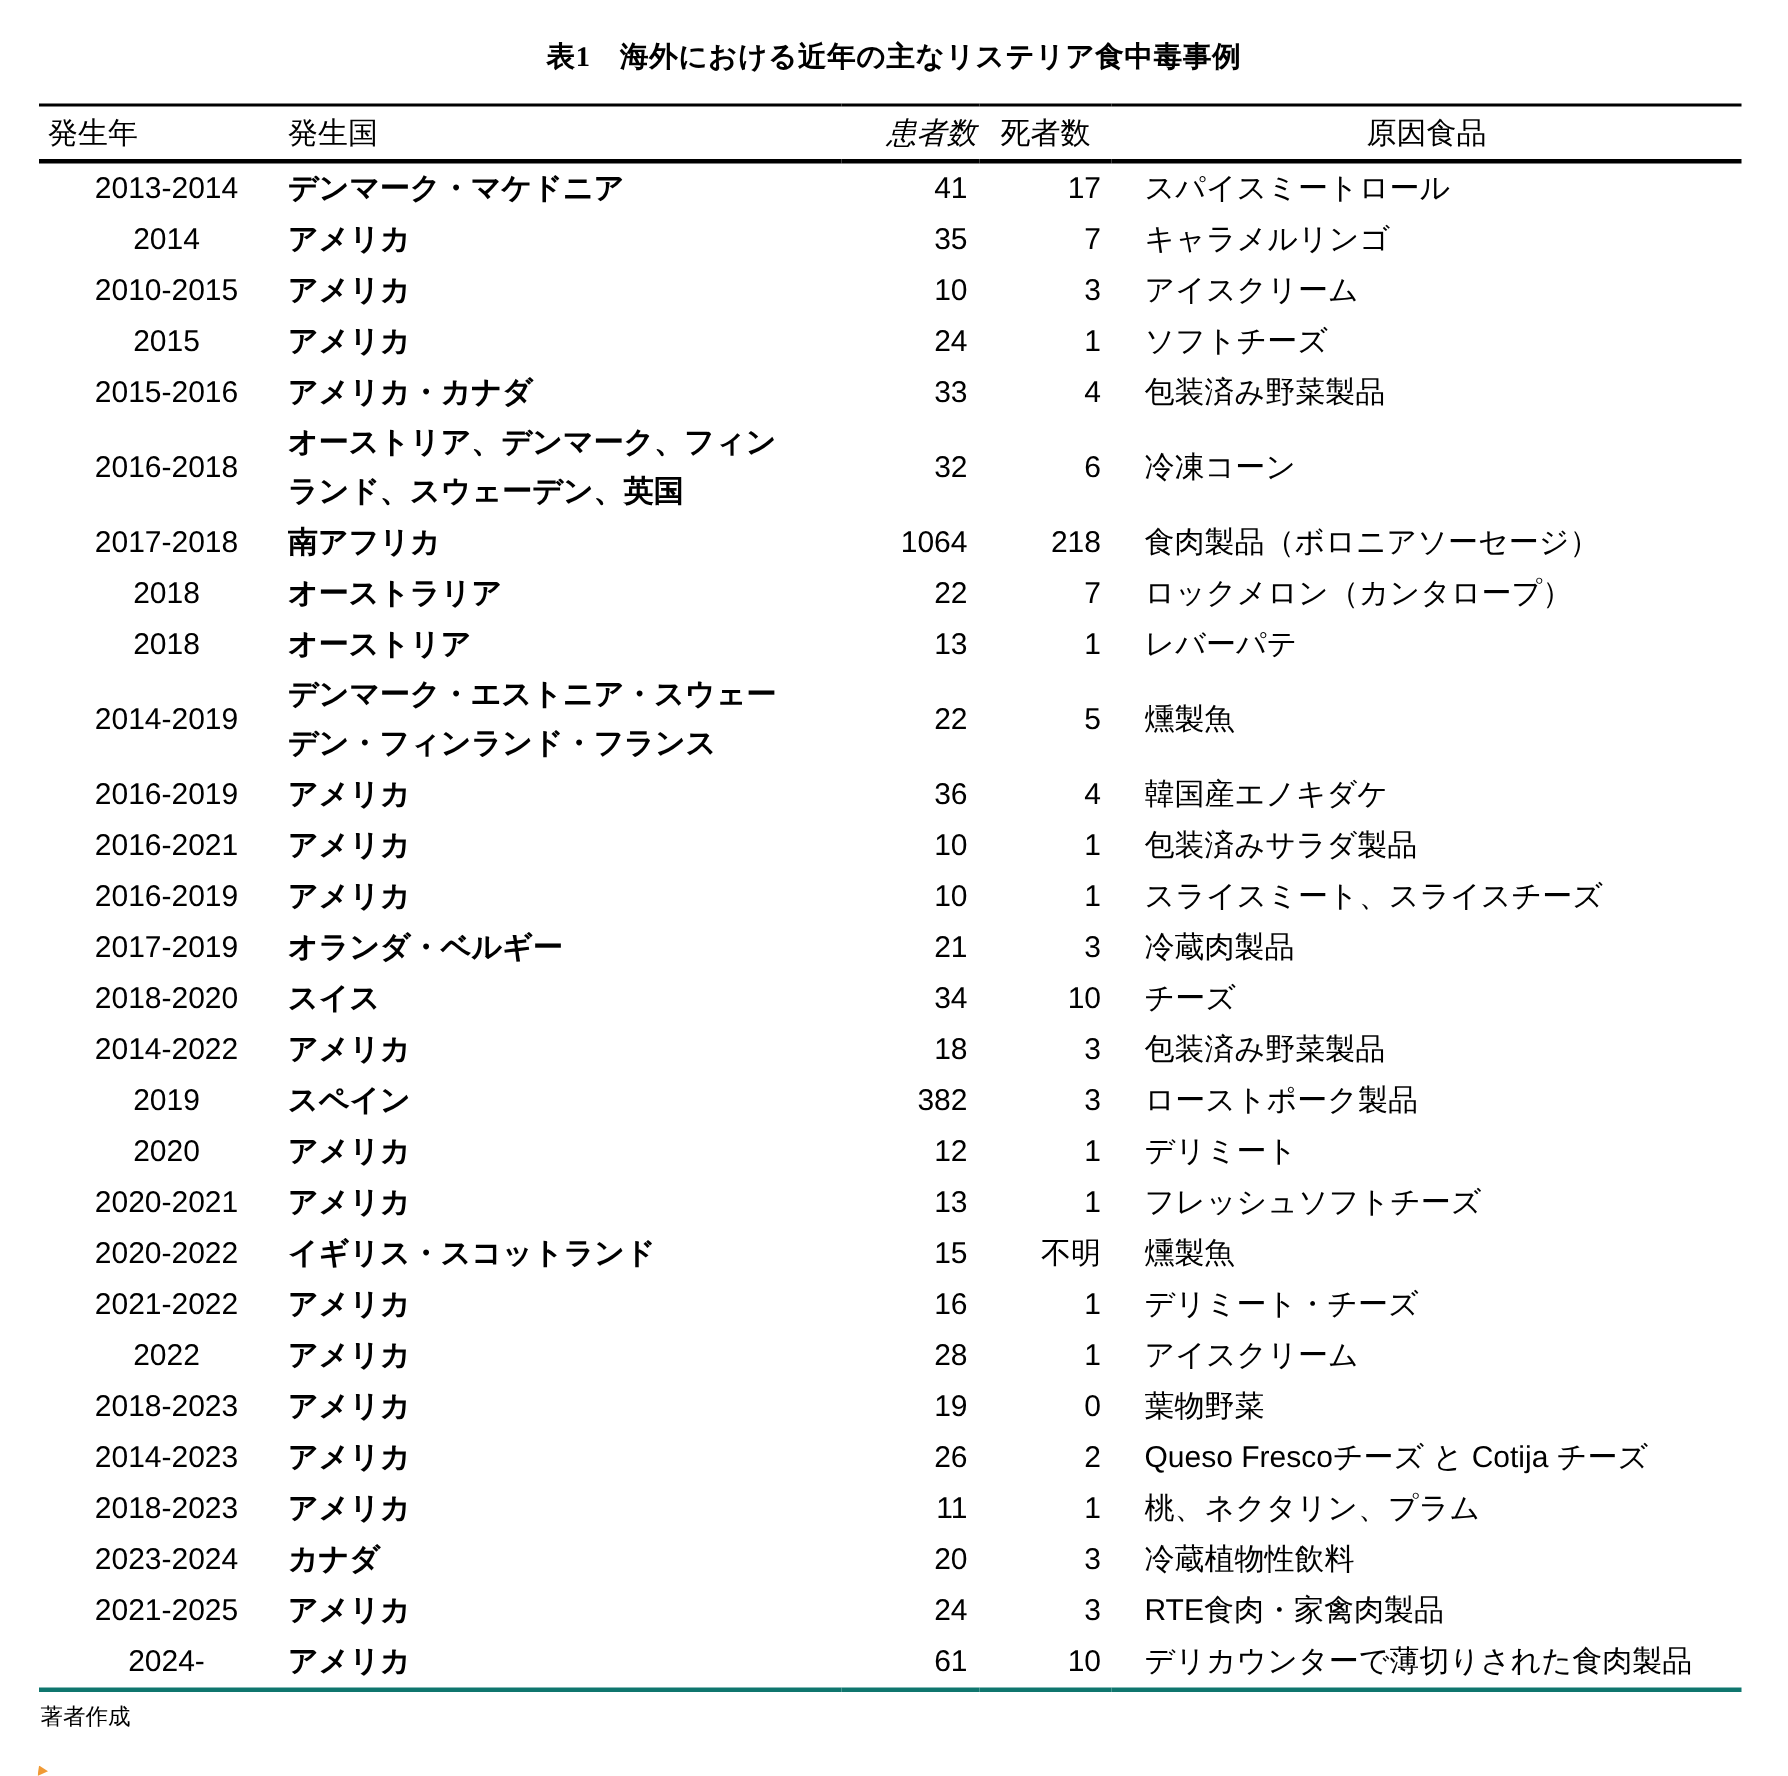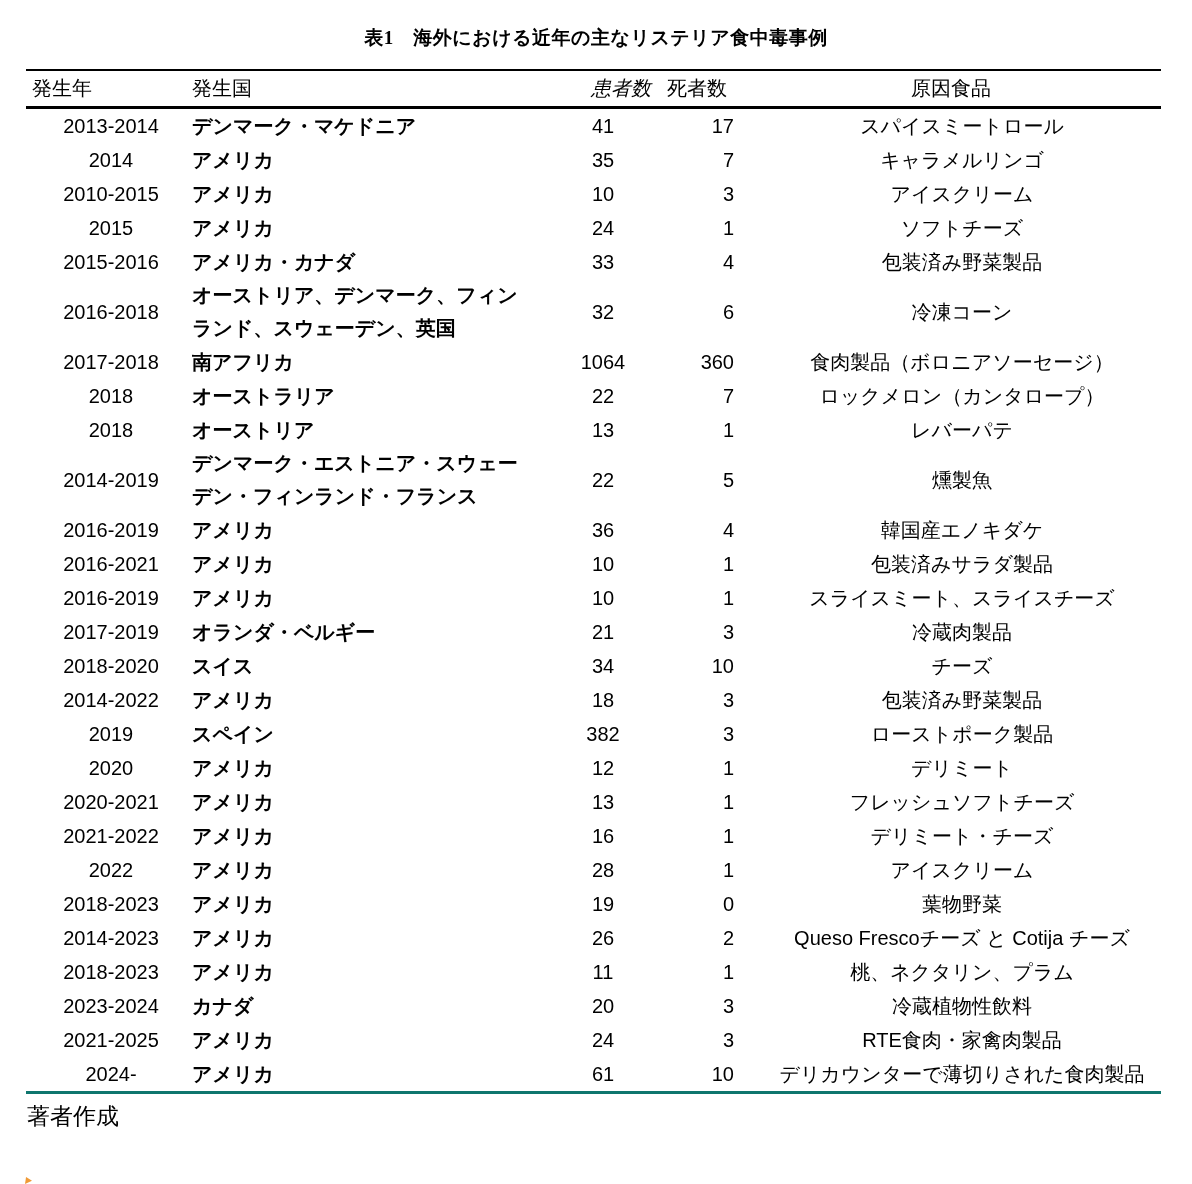--- a/index.html
+++ b/index.html
@@ -53,26 +53,26 @@
   th.h-food    { text-align: center; }
 
   tbody td {
     height: 34px;
     padding: 0;
     line-height: 33px;
     vertical-align: middle;
   }
   td.col-year    { text-align: center;  padding-left: 6px; white-space: nowrap; }
   td.col-country { text-align: left;  padding-left: 2px; padding-right: 40px; line-height: 33px; font-weight: bold; }
-  td.col-patients{ text-align: center; padding-right: 8px; white-space: nowrap; }
+  td.col-patients{ text-align: right; padding-right: 8px; white-space: nowrap; }
   td.col-deaths  { text-align: right; padding-right: 7px; white-space: nowrap; }
-  td.col-food    { text-align: center;  padding-left: 22px; }
+  td.col-food    { text-align: left;  padding-left: 22px; }
 
   .footer-note {
-    font-size: 23px;
+    font-size: 15px;
     margin: 7px 0 16px 27px;
   }
   .orange-marker {
     position: absolute;
     left: 25px;
     top: 1177px;
     width: 7px;
     height: 7px;
     background: #f09a36;
     clip-path: polygon(15% 0, 100% 55%, 0 100%);
@@ -141,21 +141,21 @@
           <td class="col-year">2016-2018</td>
           <td class="col-country">オーストリア、デンマーク、フィンランド、スウェーデン、英国</td>
           <td class="col-patients">32</td>
           <td class="col-deaths">6</td>
           <td class="col-food">冷凍コーン</td>
         </tr>
         <tr>
           <td class="col-year">2017-2018</td>
           <td class="col-country">南アフリカ</td>
           <td class="col-patients">1064</td>
-          <td class="col-deaths">360</td>
+          <td class="col-deaths">218</td>
           <td class="col-food">食肉製品（ボロニアソーセージ）</td>
         </tr>
         <tr>
           <td class="col-year">2018</td>
           <td class="col-country">オーストラリア</td>
           <td class="col-patients">22</td>
           <td class="col-deaths">7</td>
           <td class="col-food">ロックメロン（カンタロープ）</td>
         </tr>
         <tr>
@@ -229,20 +229,27 @@
           <td class="col-food">デリミート</td>
         </tr>
         <tr>
           <td class="col-year">2020-2021</td>
           <td class="col-country">アメリカ</td>
           <td class="col-patients">13</td>
           <td class="col-deaths">1</td>
           <td class="col-food">フレッシュソフトチーズ</td>
         </tr>
         <tr>
+          <td class="col-year">2020-2022</td>
+          <td class="col-country">イギリス・スコットランド</td>
+          <td class="col-patients">15</td>
+          <td class="col-deaths">不明</td>
+          <td class="col-food">燻製魚</td>
+        </tr>
+        <tr>
           <td class="col-year">2021-2022</td>
           <td class="col-country">アメリカ</td>
           <td class="col-patients">16</td>
           <td class="col-deaths">1</td>
           <td class="col-food">デリミート・チーズ</td>
         </tr>
         <tr>
           <td class="col-year">2022</td>
           <td class="col-country">アメリカ</td>
           <td class="col-patients">28</td>

